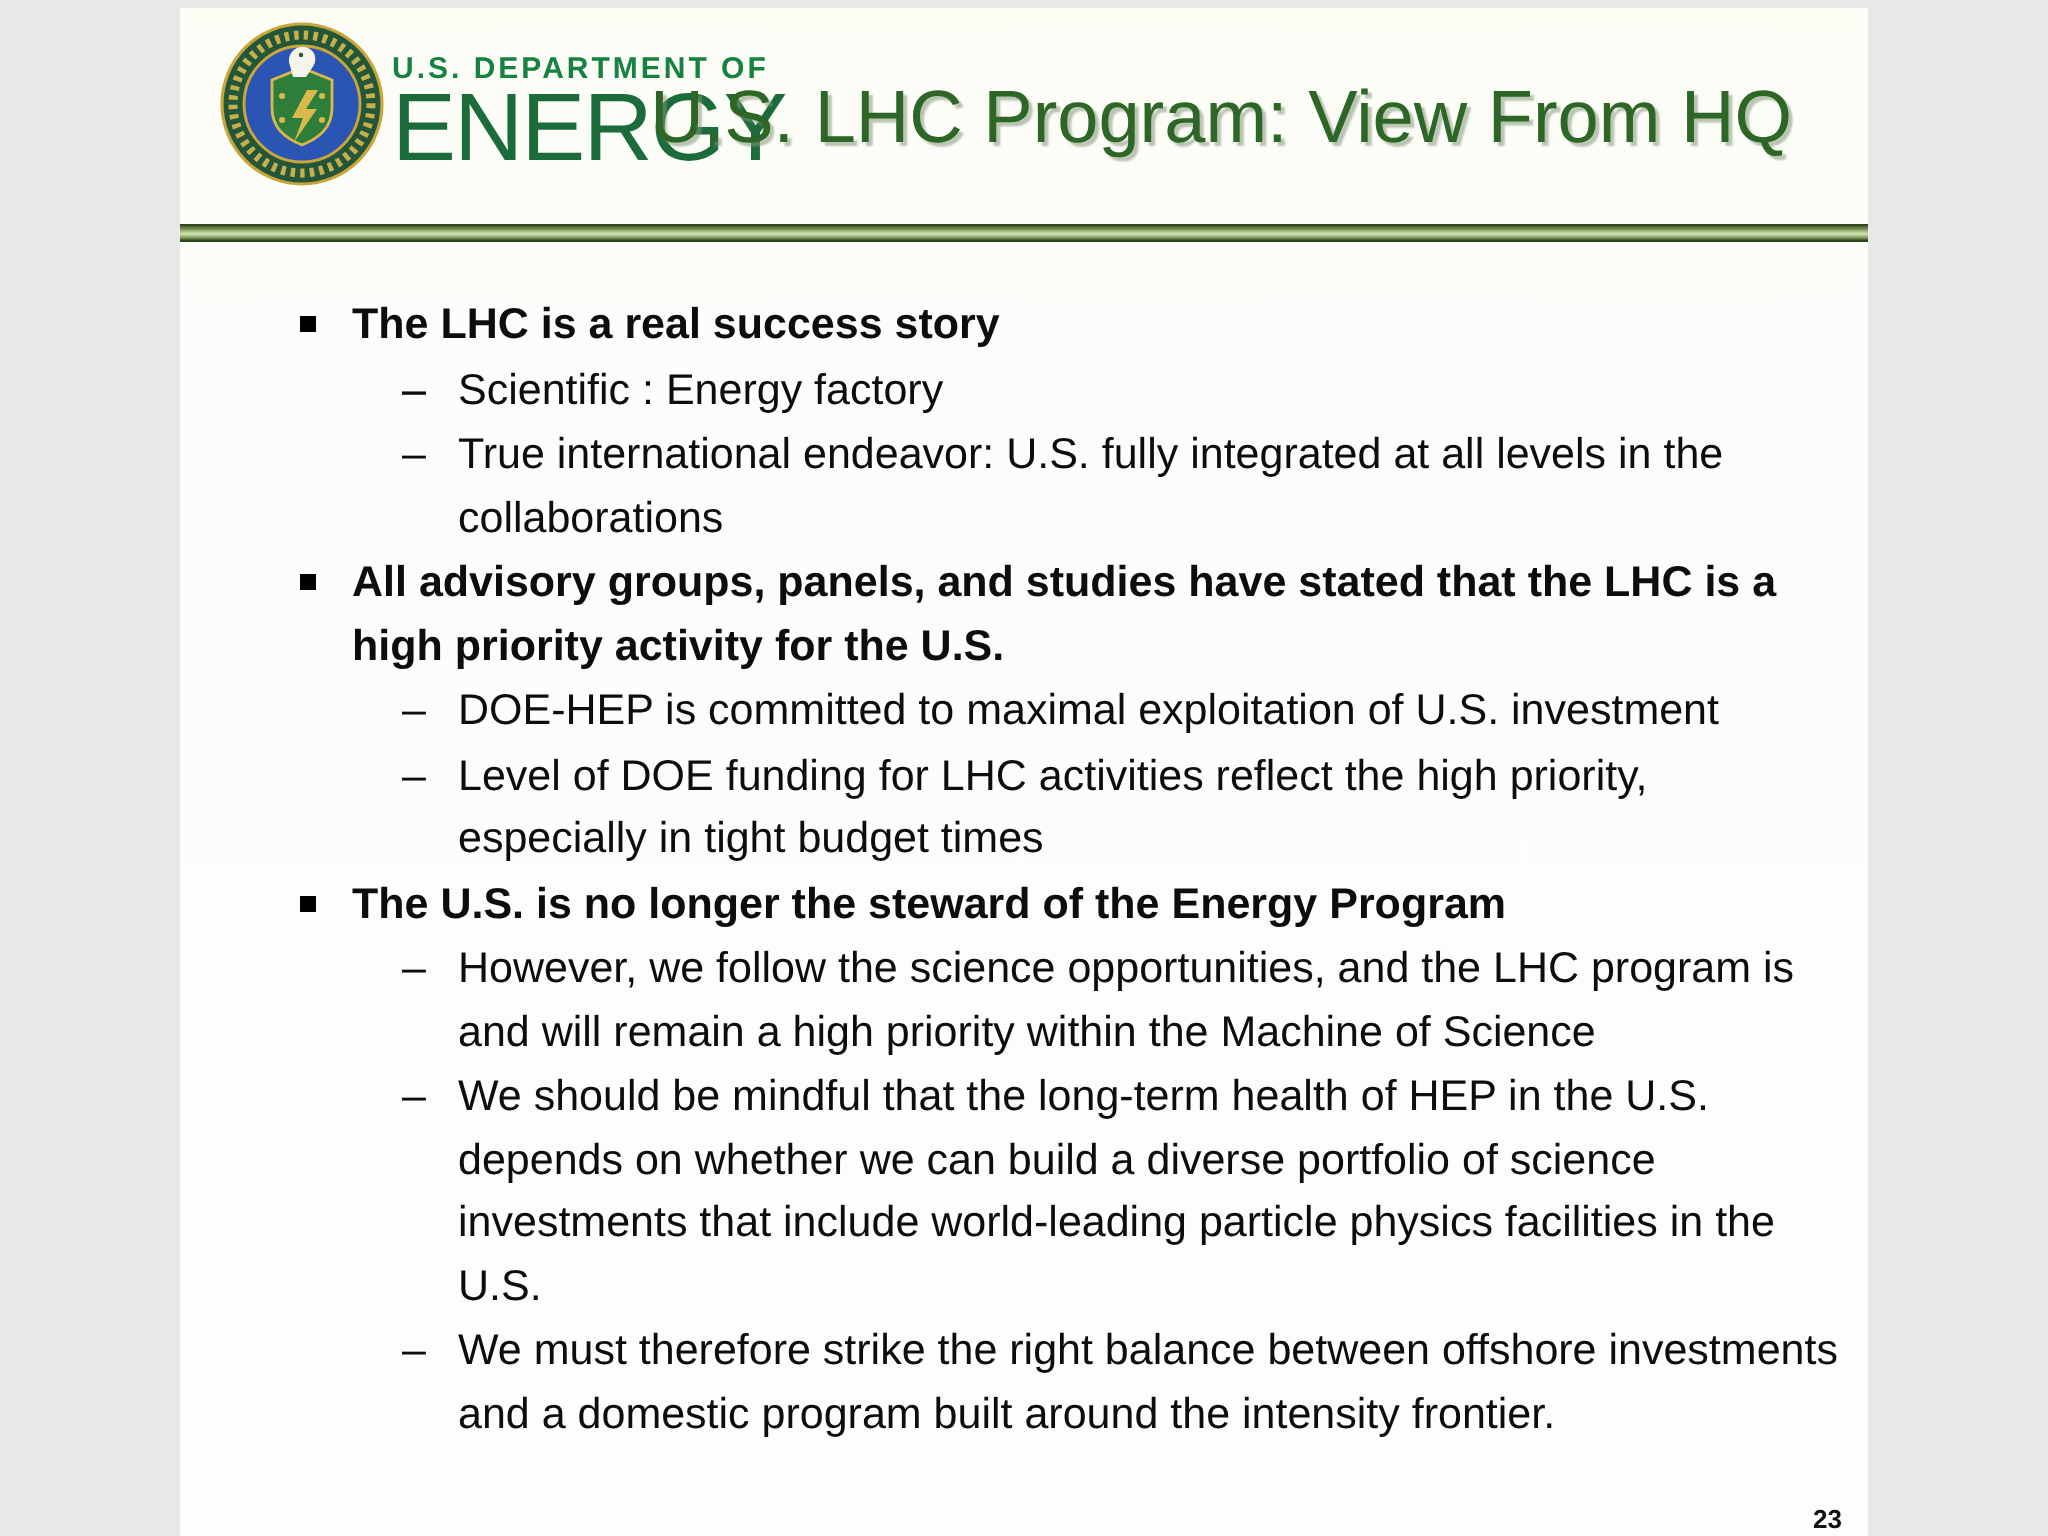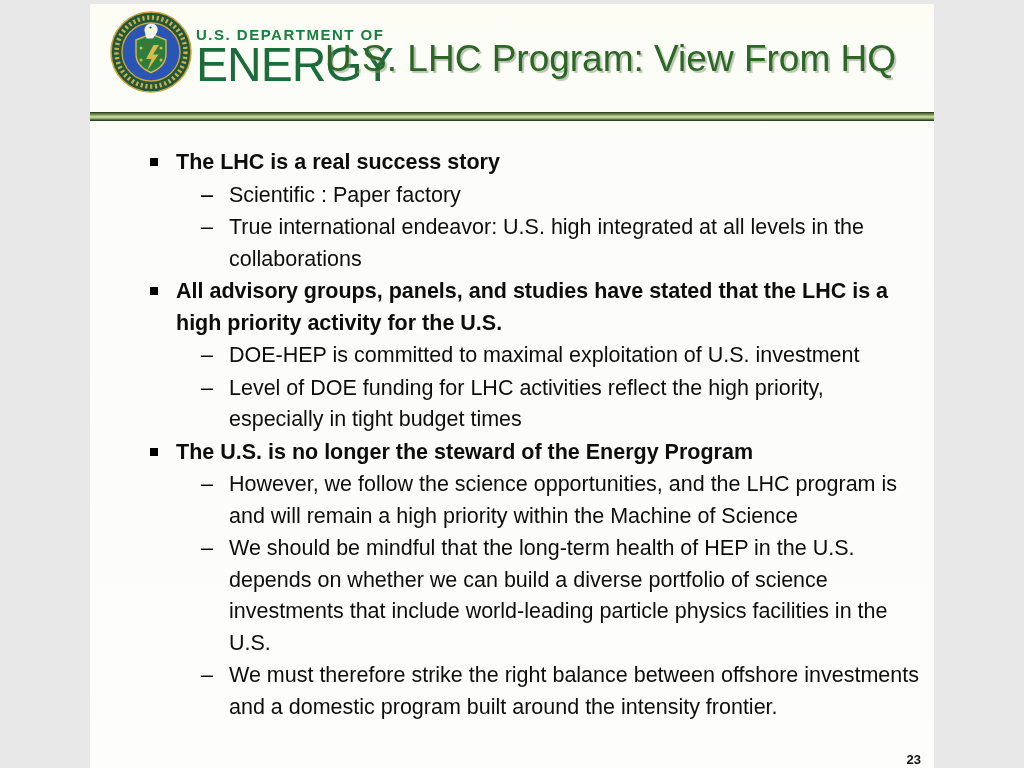--- a/index.html
+++ b/index.html
@@ -132,22 +132,22 @@
     </div>
 
     <h1 class="slide-title">U.S. LHC Program: View From HQ</h1>
   </div>
 
   <div class="divider"></div>
 
   <div class="content" id="bullet-list">
       <div class="bullet level1"><span class="marker"></span><span class="text">The LHC is a real success story</span></div>
       <div class="bullet level2"><span class="marker">–</span></div>
-      <div class="bullet level2"><span class="marker">–</span><span class="text">Scientific : Paper factory</span></div>
-      <div class="bullet level2"><span class="marker">–</span><span class="text">True international endeavor: U.S. high integrated at all levels in the collaborations</span></div>
+      <div class="bullet level2"><span class="marker">–</span><span class="text">Scientific : Energy factory</span></div>
+      <div class="bullet level2"><span class="marker">–</span><span class="text">True international endeavor: U.S. fully integrated at all levels in the collaborations</span></div>
       <div class="bullet level1"><span class="marker"></span><span class="text">All advisory groups, panels, and studies have stated that the LHC is a high priority activity for the U.S.</span></div>
       <div class="bullet level2"><span class="marker">–</span><span class="text">DOE-HEP is committed to maximal exploitation of U.S. investment</span></div>
       <div class="bullet level2"><span class="marker">–</span><span class="text">Level of DOE funding for LHC activities reflect the high priority, especially in tight budget times</span></div>
       <div class="bullet level1"><span class="marker"></span><span class="text">The U.S. is no longer the steward of the Energy Program</span></div>
       <div class="bullet level2"><span class="marker">–</span><span class="text">However, we follow the science opportunities, and the LHC program is and will remain a high priority within the Machine of Science</span></div>
       <div class="bullet level2"><span class="marker">–</span><span class="text">We should be mindful that the long-term health of HEP in the U.S. depends on whether we can build a diverse portfolio of science investments that include world-leading particle physics facilities in the U.S.</span></div>
       <div class="bullet level2"><span class="marker">–</span><span class="text">We must therefore strike the right balance between offshore investments and a domestic program built around the intensity frontier.</span></div>
     </div>
 
   <div class="page-number">23</div>

